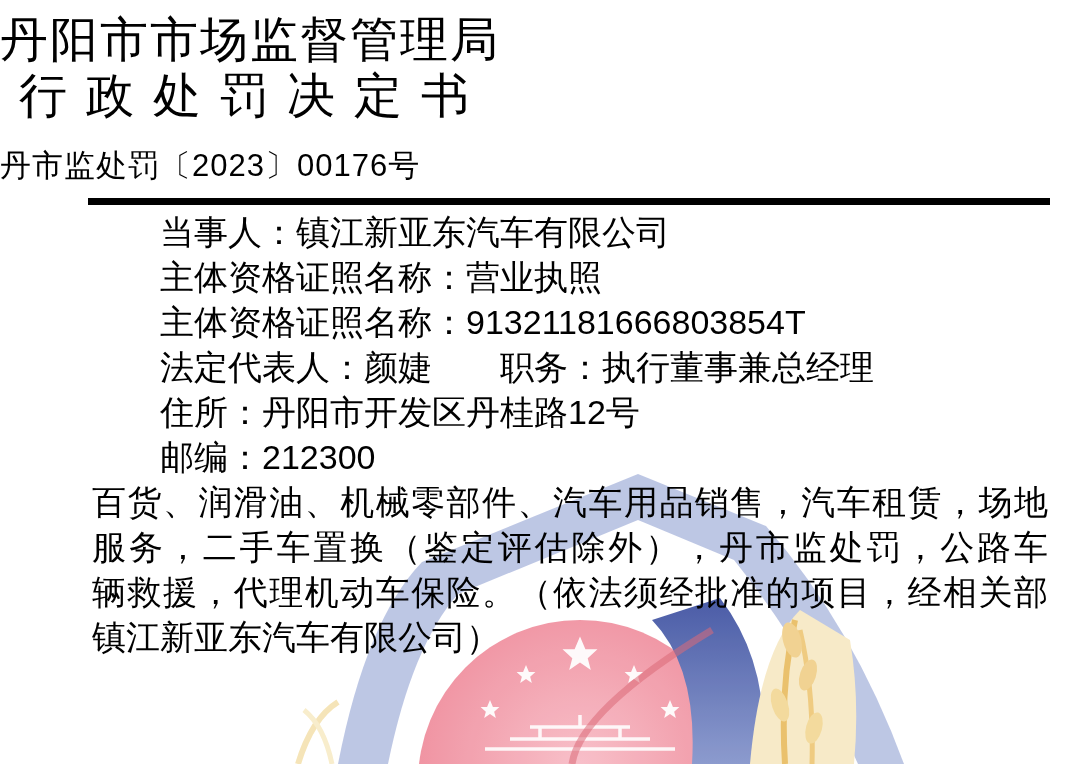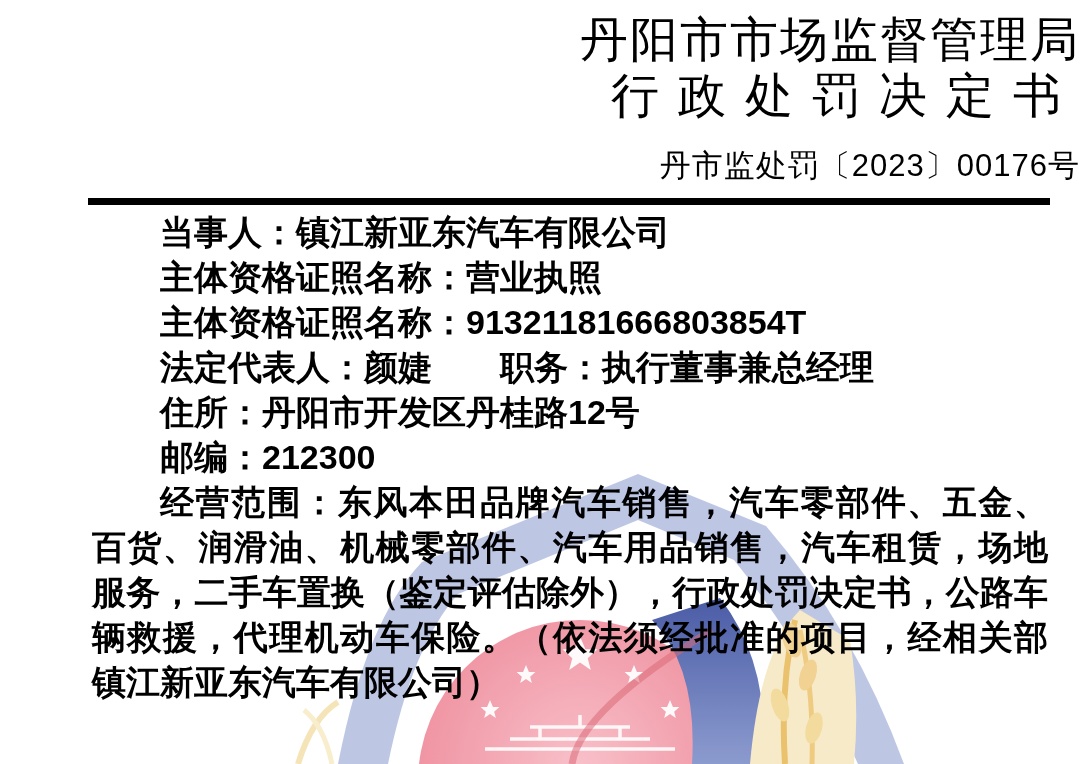--- a/index.html
+++ b/index.html
@@ -11,29 +11,29 @@
   .page { position:relative; width:1080px; height:764px; overflow:hidden; background:#ffffff; }
 
   
   .watermark {
     position:absolute; left:280px; top:470px; width:630px; height:294px;
     z-index:0; opacity:0.93; pointer-events:none;
   }
 
   .content { position:relative; z-index:1; }
 
-  .doc-header { text-align:right; padding-top:12px;padding-left:38px; }
+  .doc-header { text-align:left; padding-top:12px; }
   .title-line1 { font-size:48px; line-height:56px; font-weight:500; letter-spacing:2px; }
   .title-line2 { font-size:48px; line-height:56px; font-weight:500; 
                  letter-spacing:19px; padding-left:19px; }
   .doc-number  { font-size:31px; line-height:40px; margin-top:22px; font-weight:500; letter-spacing:1px; }
 
   .rule { width:962px; height:7px; background:#000000; margin:12px 0 0 88px; }
 
-  .doc-body { width:956px; margin:5px 0 0 92px; font-size:34px; line-height:45px; font-weight:700; }
+  .doc-body { width:956px; margin:5px 0 0 92px; font-size:34px; line-height:45px; font-weight:400; }
   .party-line { text-indent:68px; white-space:nowrap; }
   .scope-line { text-align:justify; text-align-last:justify; }
   .scope-first { text-indent:68px; }
   .scope-last { text-align:left; text-align-last:left; white-space:nowrap; }
 </style>
 </head>
 <body>
 
 <div class="page">
 
@@ -103,20 +103,19 @@
     <div class="rule"></div>
 
     <div class="doc-body">
       <div class="party-line">当事人：镇江新亚东汽车有限公司</div>
       <div class="party-line">主体资格证照名称：营业执照</div>
       <div class="party-line">主体资格证照名称：91321181666803854T</div>
       <div class="party-line">法定代表人：颜婕　　职务：执行董事兼总经理</div>
       <div class="party-line">住所：丹阳市开发区丹桂路12号</div>
       <div class="party-line">邮编：212300</div>
 
-      <div class="scope-line scope-first">经营范围：东风本田品牌汽车销售，汽车零部件、五金、</div>
       <div class="scope-line">百货、润滑油、机械零部件、汽车用品销售，汽车租赁，场地</div>
-      <div class="scope-line">服务，二手车置换（鉴定评估除外），行政处罚决定书，公路车</div>
+      <div class="scope-line">服务，二手车置换（鉴定评估除外），丹市监处罚，公路车</div>
       <div class="scope-line">辆救援，代理机动车保险。（依法须经批准的项目，经相关部</div>
       <div class="scope-last">镇江新亚东汽车有限公司）</div>
     </div>
   </div>
 </div>
 
 </body></html>

